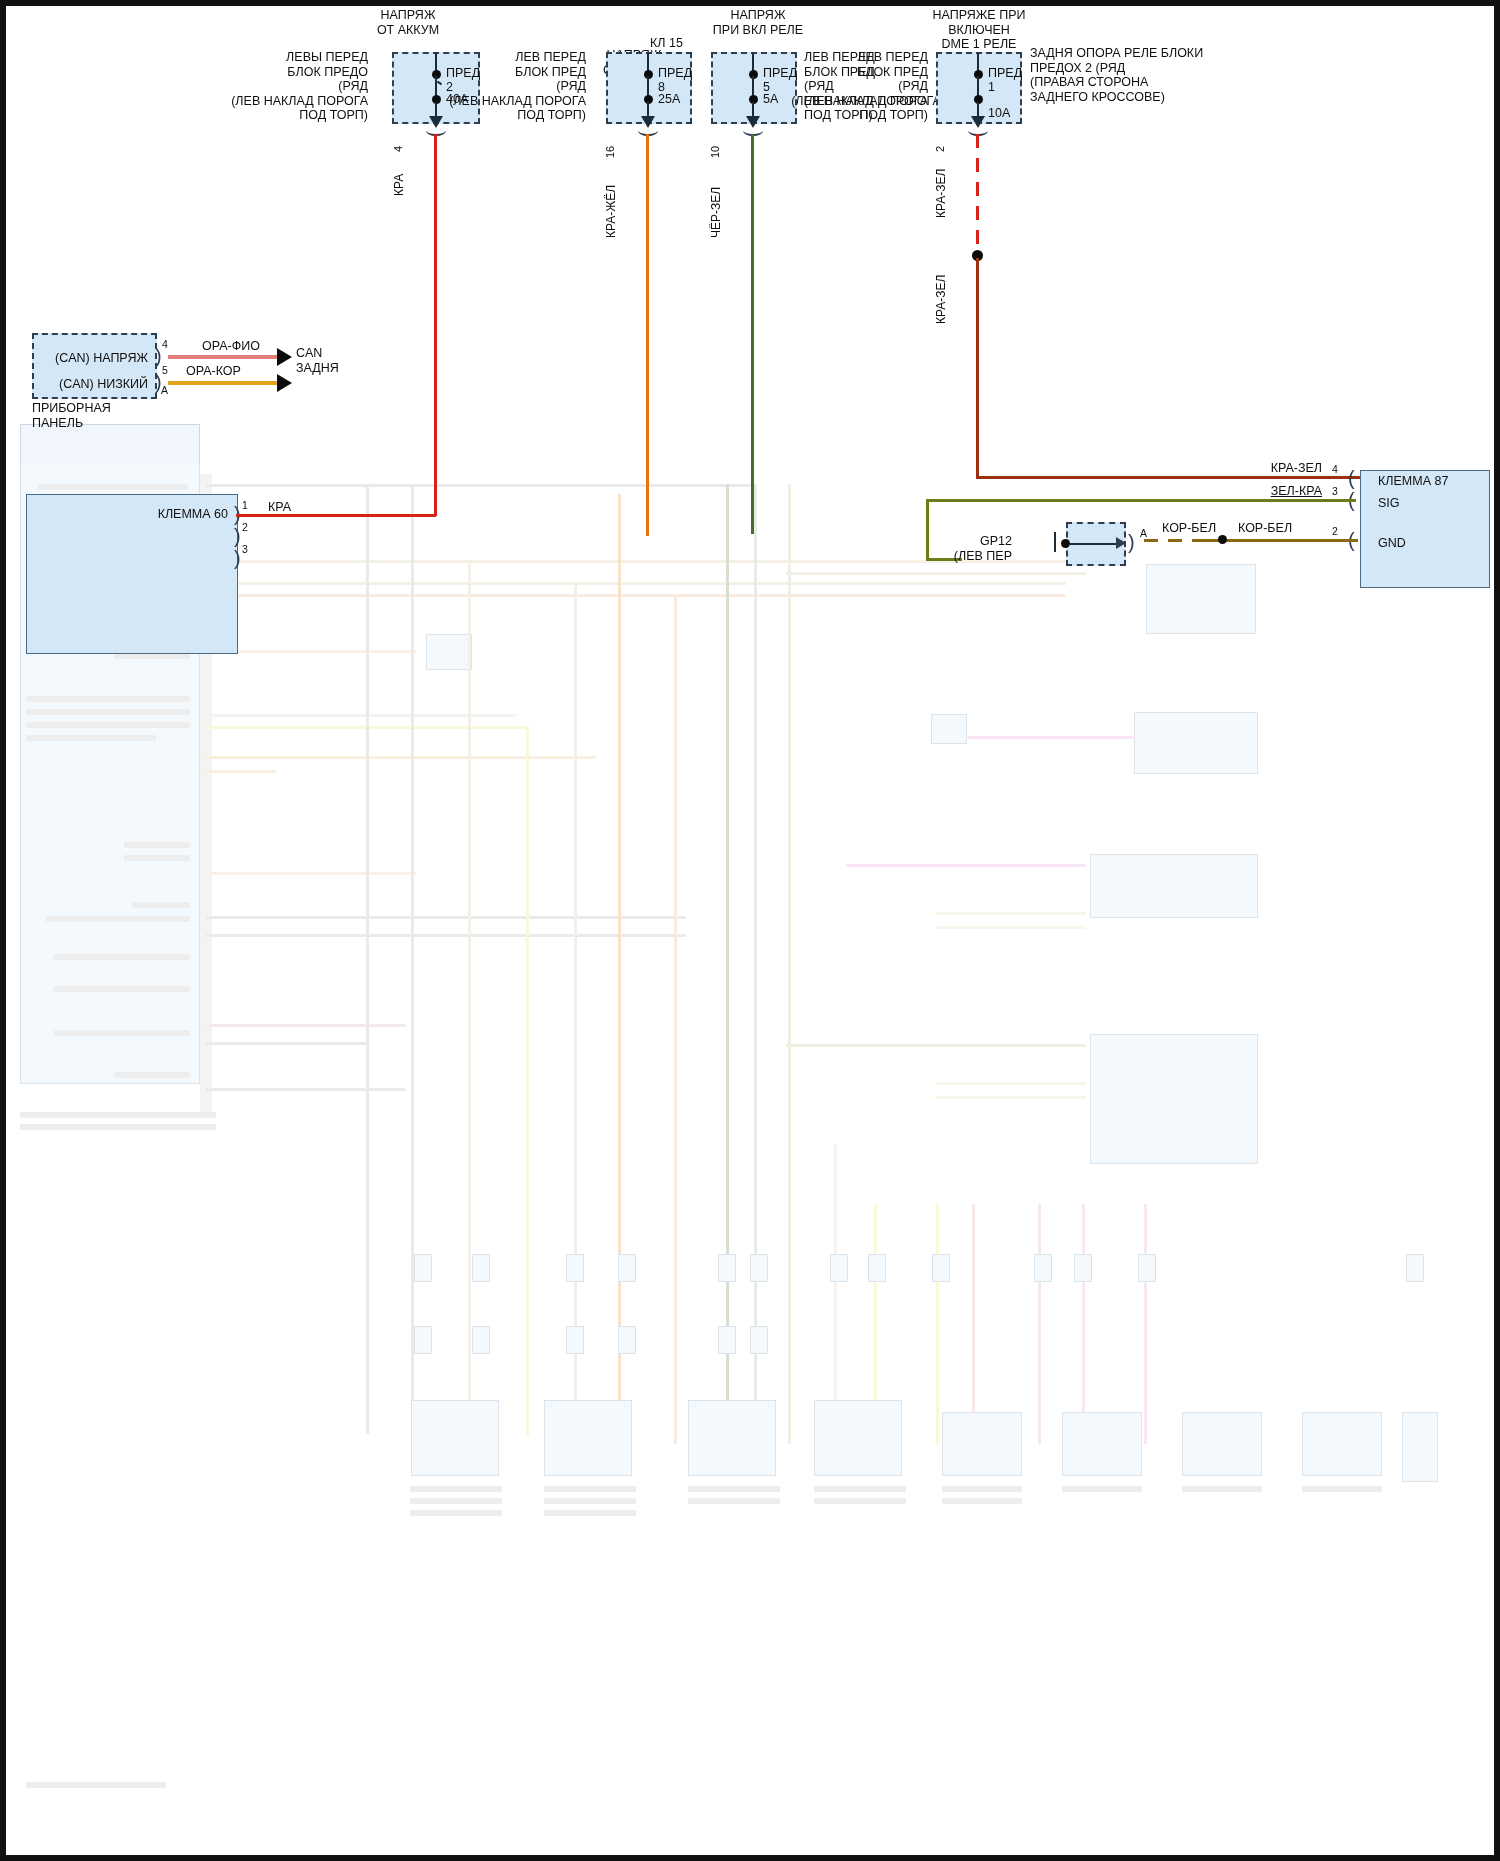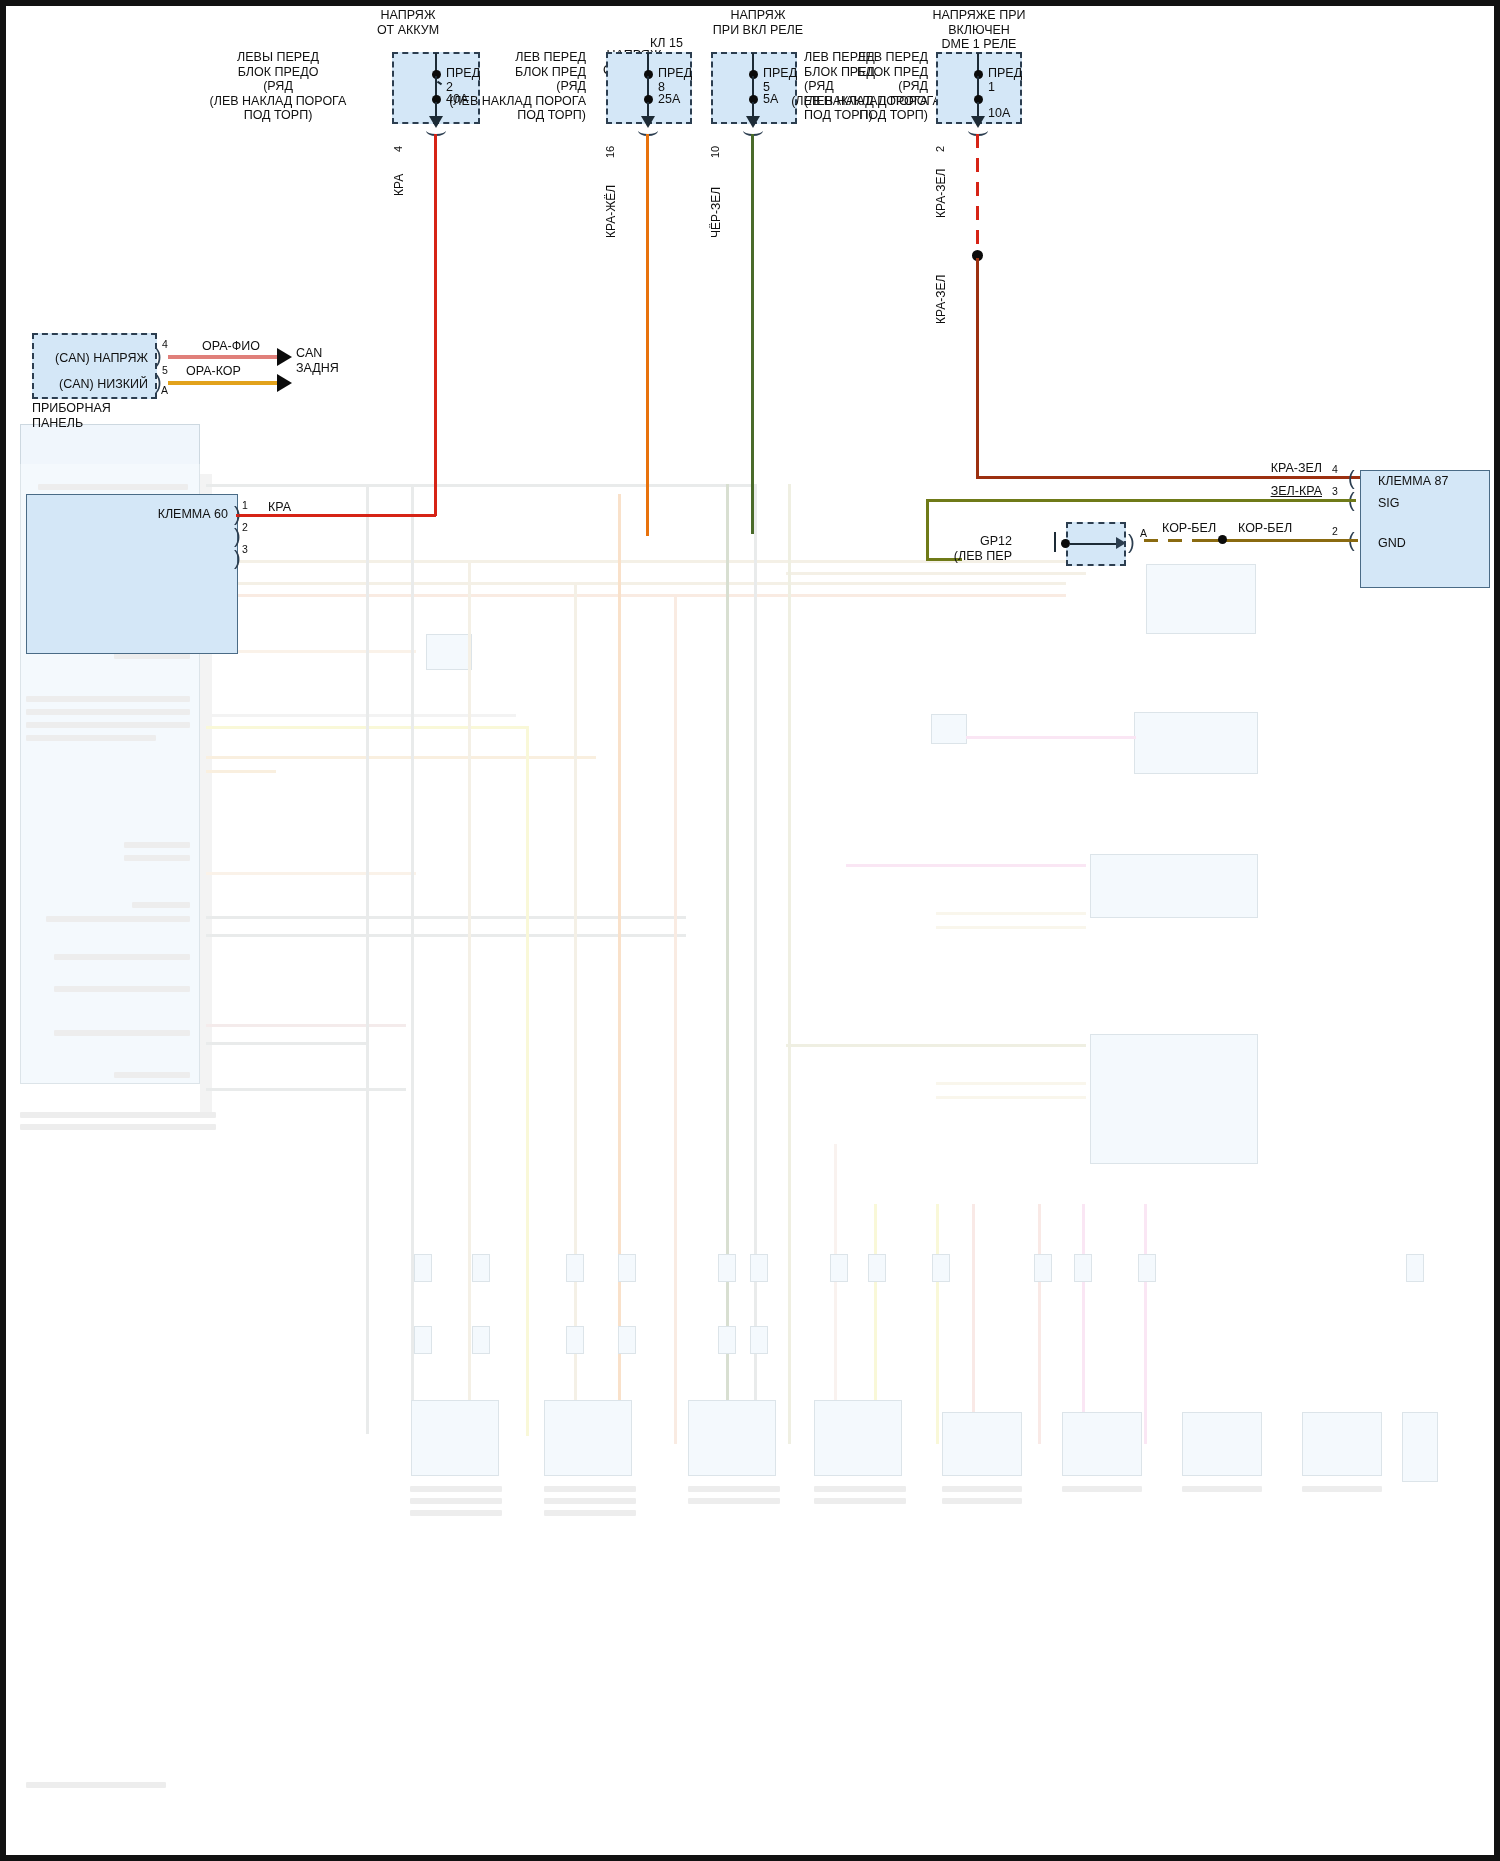--- a/index.html
+++ b/index.html
@@ -199,21 +199,21 @@
       <div class="ftxt" style="left:936px;top:1034px;width:80px;"></div>
       <div class="ftxt" style="left:1056px;top:1022px;width:80px;"></div>
       <div class="ftxt" style="left:1176px;top:1022px;width:80px;"></div>
       <div class="ftxt" style="left:1296px;top:1022px;width:80px;"></div>
       <div class="ftxt" style="left:20px;top:1318px;width:140px;"></div>
     </div>
     <div id="fadeveil"></div>
 
     <div class="t c" style="left:322px;top:2px;width:160px;">НАПРЯЖ
 ОТ АККУМ</div>
-    <div class="t r" style="left:182px;top:44px;width:180px;text-align:center;">ЛЕВЫ ПЕРЕД
+    <div class="t r" style="left:182px;top:44px;width:180px;">ЛЕВЫ ПЕРЕД
 БЛОК ПРЕДО
 (РЯД
 (ЛЕВ НАКЛАД ПОРОГА
 ПОД ТОРП)</div>
     <div class="blk dash" style="left:386px;top:46px;width:88px;height:72px;"></div>
 
     <div class="fuse-line" style="left:429px;top:47px;width:2px;height:22px;"></div>
     <div class="dot" style="left:426px;top:64px;"></div>
     <div class="fuse-line" style="left:429px;top:70px;width:2px;height:24px;"></div>
     <div class="fuse-line" style="left:431px;top:76px;width:5px;height:2px;transform:rotate(35deg);"></div>
@@ -286,20 +286,24 @@
     <div class="fuse-line" style="left:971px;top:96px;width:2px;height:18px;"></div>
     <div class="arrowD" style="left:965px;top:110px;"></div>
     <div class="t" style="left:982px;top:60px;">ПРЕД</div>
     <div class="t" style="left:982px;top:74px;">1</div>
     <div class="t" style="left:982px;top:100px;">10А</div>
     <div class="t r" style="left:758px;top:44px;width:164px;">ЛЕВ ПЕРЕД
 БЛОК ПРЕД
 (РЯД
 (ЛЕВ НАКЛАД ПОРОГА
 ПОД ТОРП)</div>
+    <div class="t" style="left:1024px;top:40px;width:250px;">ЗАДНЯ ОПОРА РЕЛЕ БЛОКИ
+ПРЕДОХ 2 (РЯД
+(ПРАВАЯ СТОРОНА
+ЗАДНЕГО КРОССОВЕ)</div>
     <div style="position:absolute;left:962px;top:119px;width:20px;height:9px;border-bottom:2px solid #2c3e50;border-radius:0 0 50% 50%;"></div>
     <div class="vert" style="left:928px;top:146px;font-size:11px;">2</div>
     <div class="vert" style="left:928px;top:212px;">КРА-ЗЕЛ</div>
     <div class="vert" style="left:928px;top:318px;">КРА-ЗЕЛ</div>
 
     <div style="position:absolute;left:970px;top:128px;width:3px;height:120px;
                 background:repeating-linear-gradient(to bottom,#d62316 0 14px,transparent 14px 24px);"></div>
     <div class="dot big" style="left:966px;top:244px;"></div>
 
     <div class="w wv" style="left:970px;top:252px;height:220px;background:#9c3010;"></div>

